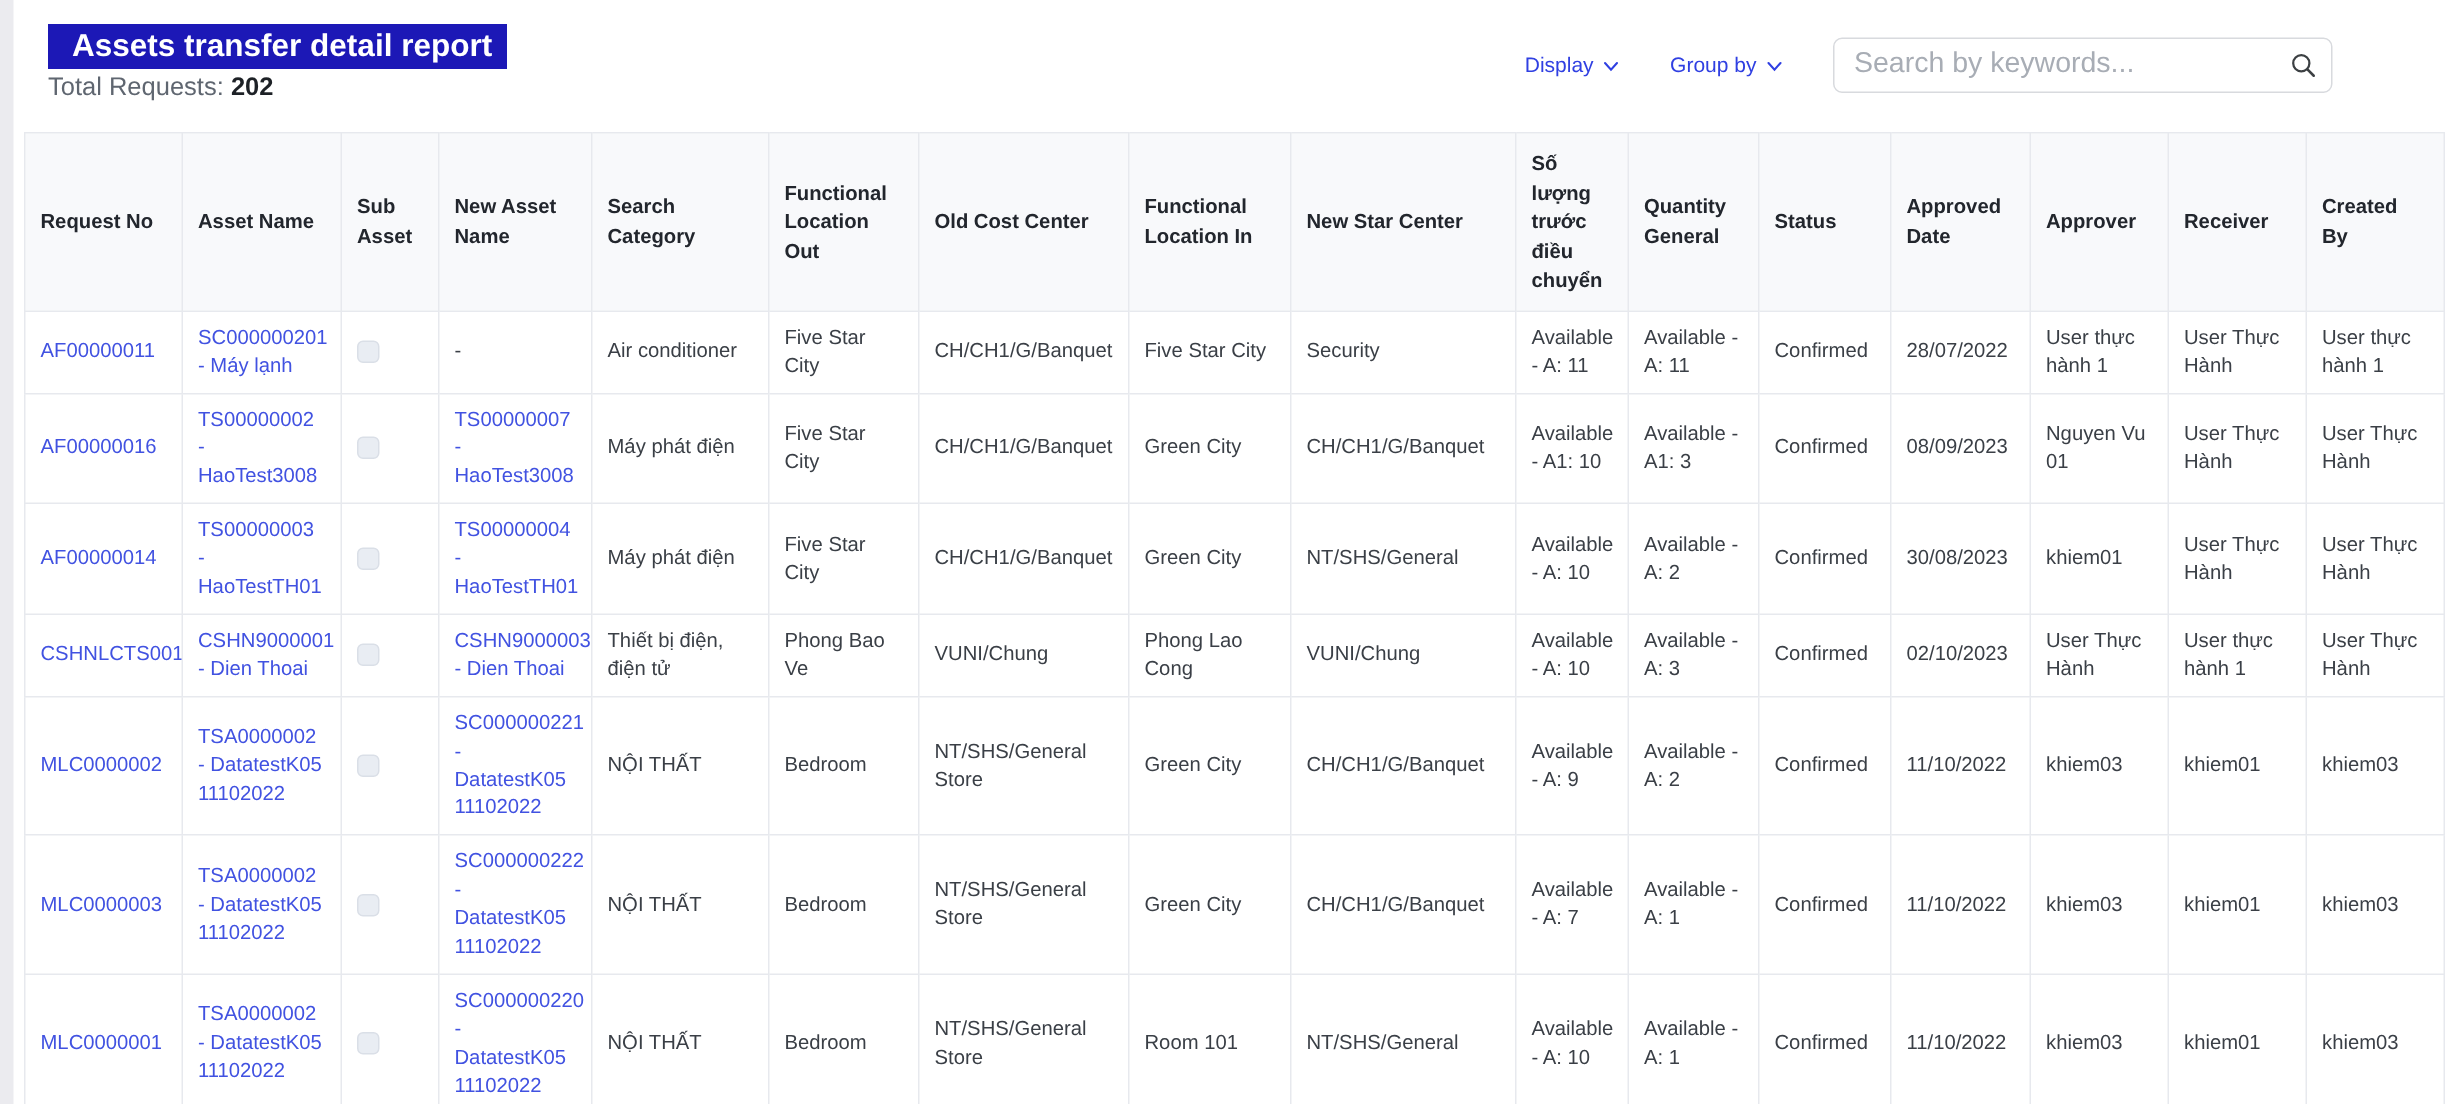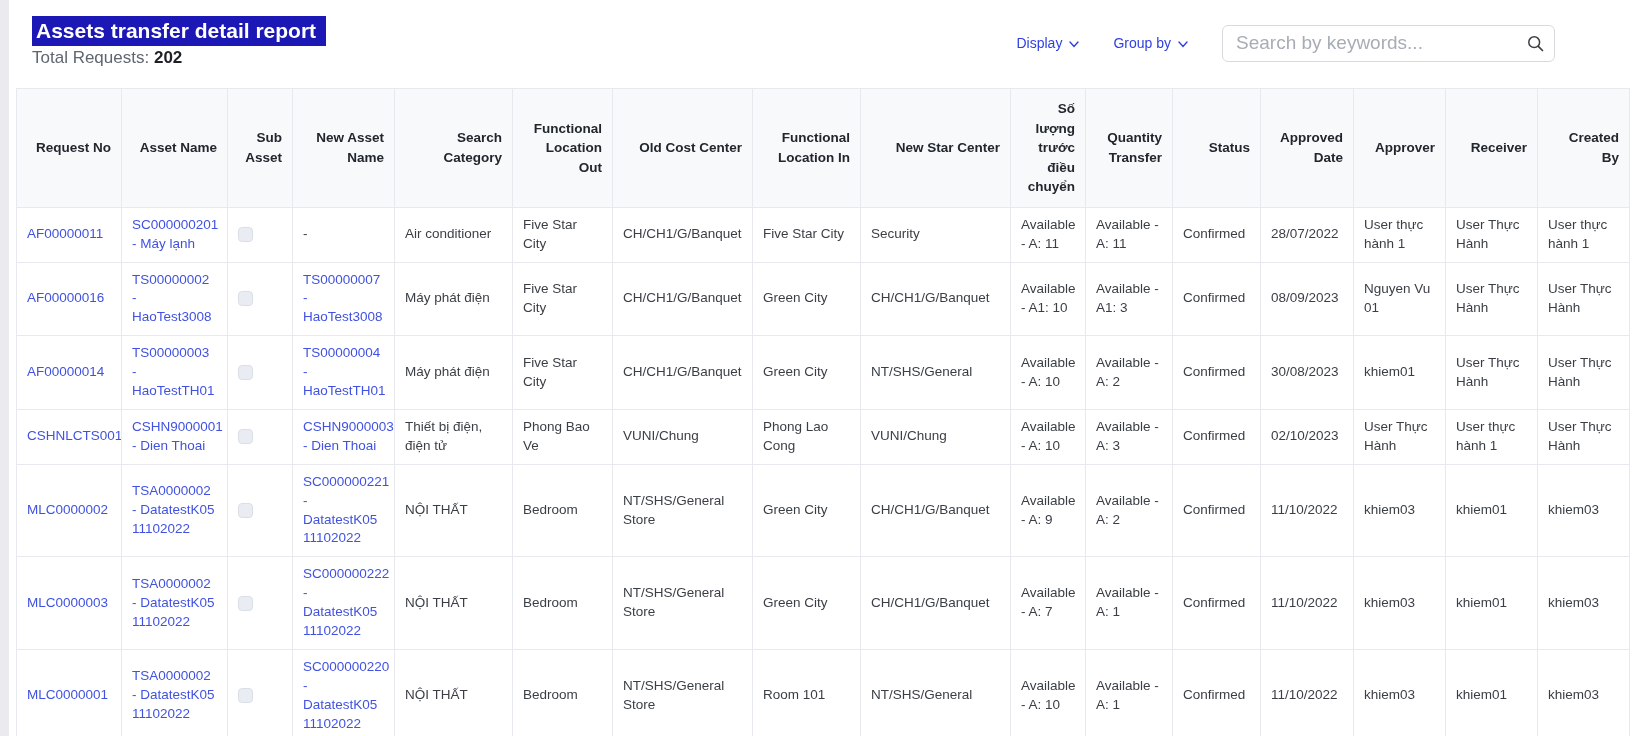--- a/index.html
+++ b/index.html
@@ -15,35 +15,35 @@
   *{box-sizing:border-box;}
   html,body{margin:0;padding:0;}
   body{
     width:1636px;height:736px;overflow:hidden;background:#fff;
     font-family:"Liberation Sans","DejaVu Sans",sans-serif;
     color:var(--text-body);
   }
   .window-edge{position:absolute;left:0;top:0;width:9px;height:736px;background:#ebebef;}
   .topbar{position:relative;height:88px;padding:18px 91px 0 32px;}
   .page-title{margin:0;font-size:21px;line-height:1.2;display:inline-block;}
-  .page-title .hl{background:var(--title-highlight);color:#fff;font-weight:bold;padding:3px 10px 4px 4px;}
+  .page-title .hl{background:var(--title-highlight);color:#fff;font-weight:bold;padding:3px 10px 4px 16px;}
   .subtitle{margin-top:5px;font-size:17px;color:var(--text-muted);}
   .subtitle b{color:#1d2126;}
   .controls{position:absolute;right:81px;top:24px;display:flex;align-items:center;gap:34px;height:38px;}
   .dd-btn{display:flex;align-items:center;gap:7px;color:var(--control-link);font-size:14px;cursor:pointer;background:none;border:none;font-family:inherit;padding:0;}
   .dd-btn svg{margin-top:2px;}
   .search-wrap{position:relative;}
   .search-input{width:333px;height:37px;border:1px solid #d8dade;border-radius:6px;padding:0 38px 0 13px;font-size:19px;font-family:inherit;color:#ec4899;outline:none;}
   .search-input::placeholder{color:#a8adb5;}
   .search-icon{position:absolute;right:11px;top:10px;cursor:pointer;background:none;border:none;padding:0;line-height:0;}
   table{border-collapse:collapse;table-layout:fixed;width:1613px;margin-left:16px;}
   th,td{border:1px solid var(--border);}
   th{
     background:var(--header-bg);font-weight:bold;font-size:13.5px;color:var(--text-dark);
-    text-align:right;vertical-align:middle;padding:10px;height:112px;line-height:1.45;
+    text-align:left;vertical-align:middle;padding:10px;height:112px;line-height:1.45;
   }
   td{font-size:13.5px;vertical-align:middle;padding:8px 10px;line-height:1.4;color:var(--text-body);overflow:hidden;}
   .link{color:var(--accent-link);cursor:pointer;}
   .checkbox{width:15px;height:15px;border-radius:4px;background:#e9edf3;border:1px solid #dadfe7;cursor:pointer;}
 </style>
 </head>
 <body>
 
 <div class="window-edge"></div>
 
@@ -103,21 +103,21 @@
         <th>Request No</th>
         <th>Asset Name</th>
         <th>Sub Asset</th>
         <th>New Asset Name</th>
         <th>Search Category</th>
         <th>Functional Location Out</th>
         <th>Old Cost Center</th>
         <th>Functional Location In</th>
         <th>New Star Center</th>
         <th>Số lượng trước điều chuyển</th>
-        <th>Quantity Transfer</th>
+        <th>Quantity General</th>
         <th>Status</th>
         <th>Approved Date</th>
         <th>Approver</th>
         <th>Receiver</th>
         <th>Created By</th>
       </tr>
     </thead>
   <tbody>
       <tr style="height: 52px; margin-top: 22px;">
         <td><span class="link">AF00000011</span></td>

